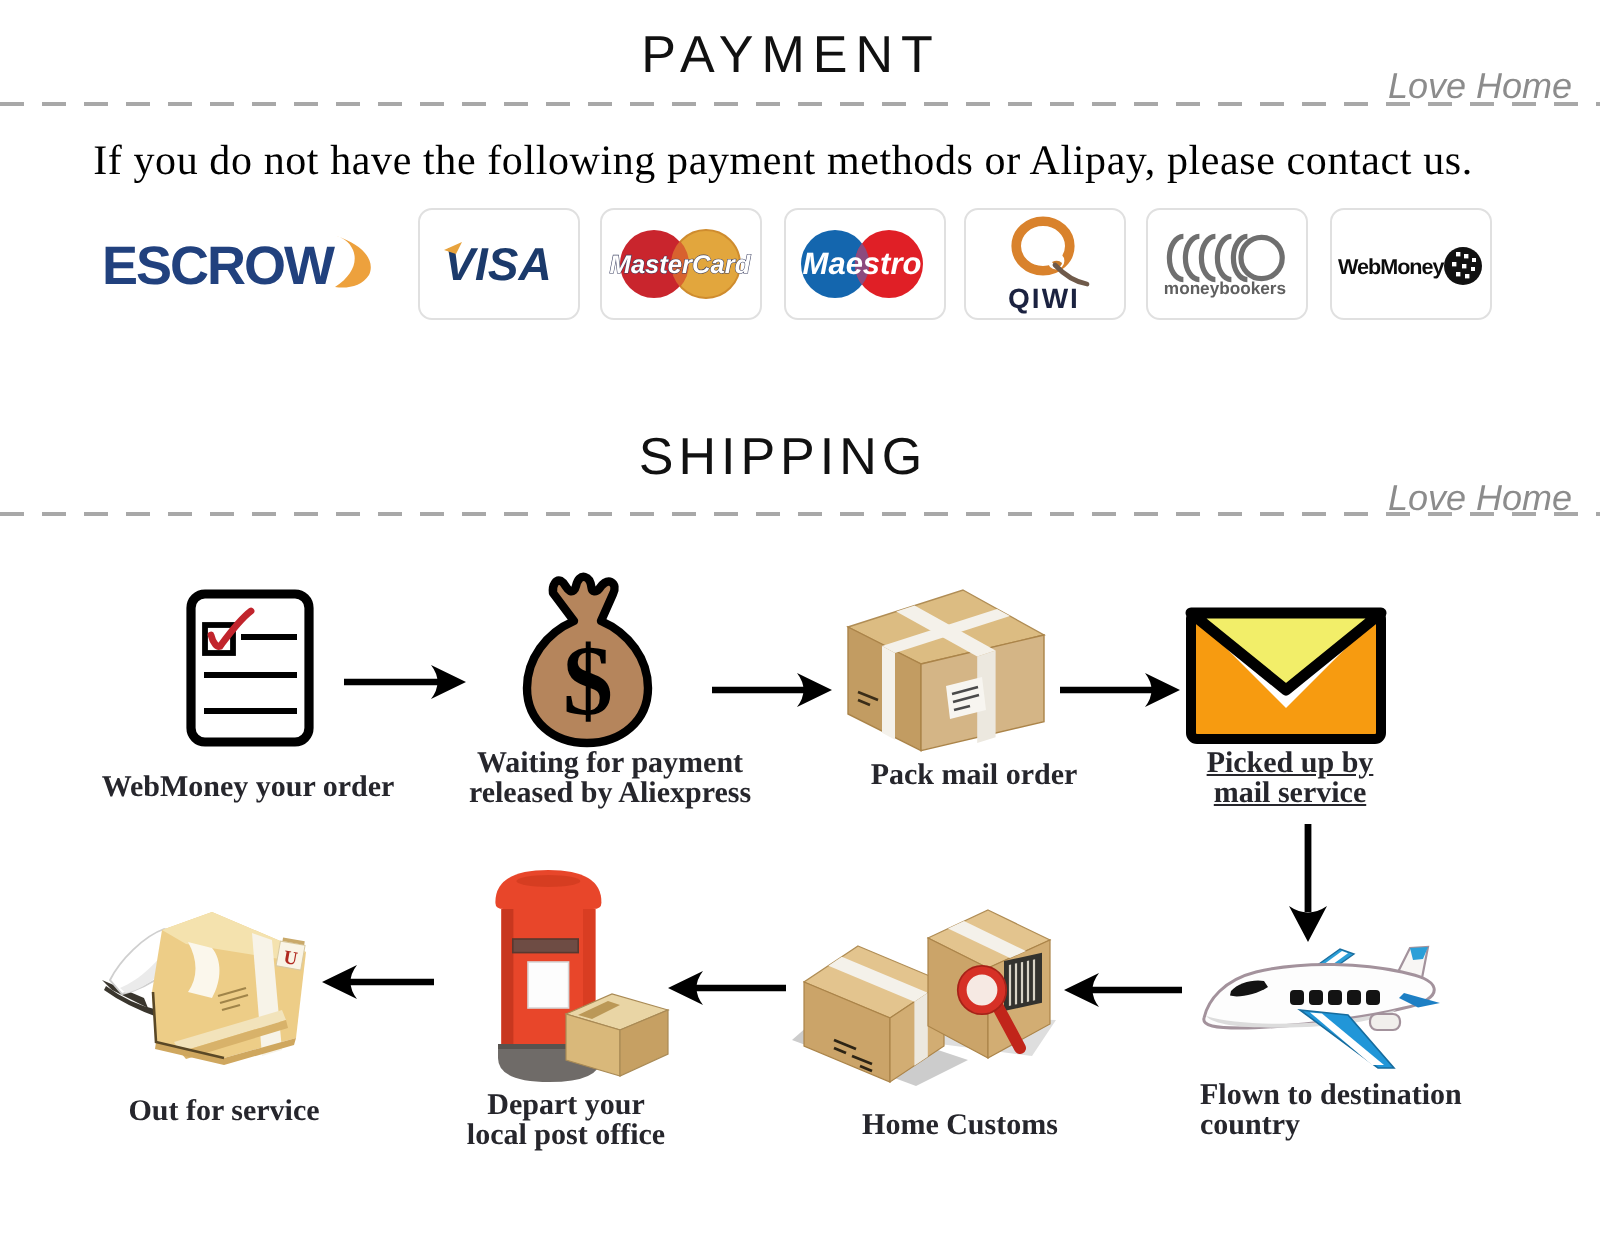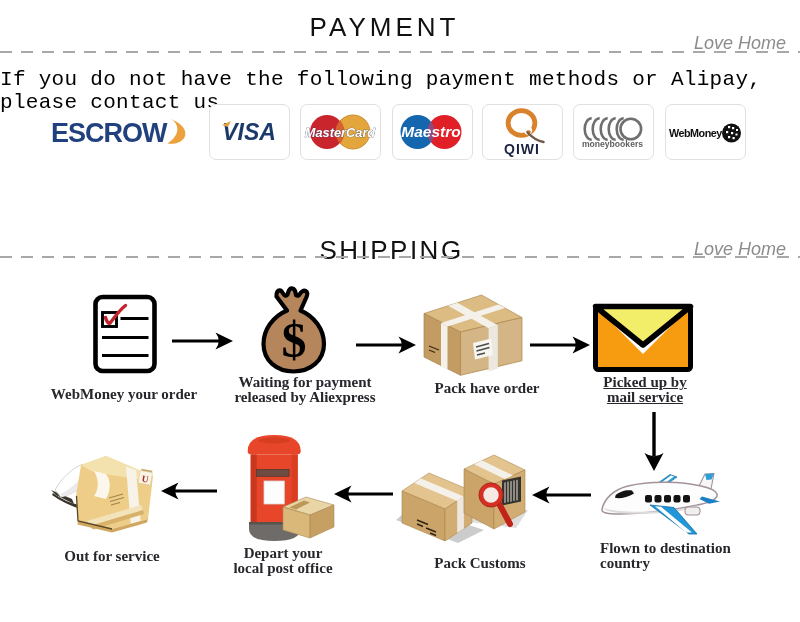--- a/index.html
+++ b/index.html
@@ -1,28 +1,28 @@
 <!DOCTYPE html>
 <html><head>
 <meta charset="utf-8">
 <style>
   html,body{margin:0;padding:0;}
   body{width:800px;height:622px;position:relative;overflow:hidden;background:#fff;font-family:"Liberation Sans",sans-serif;}
   .abs{position:absolute;}
   .title{left:0;text-align:center;font-size:26px;color:#111;font-family:"Liberation Sans",sans-serif;line-height:26px;}
   .dash{left:0;width:800px;height:2px;background:repeating-linear-gradient(90deg,#a8a8a8 0 12px,transparent 12px 21px);}
   .lovehome{font-family:Liberation Sans, sans-serif;font-style:italic;font-size:18px;color:#8c8c8c;}
-  .intro{left:0;width:783px;font-family:Liberation Mono, monospace;font-size:21px;letter-spacing:0.3px;color:#000;}
+  .intro{left:0;width:783px;text-align:center;font-family:Liberation Serif, serif;font-size:21px;letter-spacing:0.3px;color:#000;}
   .pbox{background:#fff;border:1px solid #e0e0e0;border-radius:7px;width:79px;height:54px;}
   .lbl{font-family:"Liberation Serif",serif;font-weight:bold;font-size:15px;line-height:15.4px;color:#26262c;text-align:center;}
 </style>
 </head>
 <body>
 
-  <div class="abs title" style="top:14px;width:769px;letter-spacing:4px;">PAYMENT</div>
+  <div class="abs title" style="top:14px;width:769px;letter-spacing:4px;padding-left:11px;">PAYMENT</div>
   <div class="abs dash" style="top:51px;"></div>
   <div class="abs lovehome" style="left:694px;top:33px;">Love Home</div>
   <div class="abs intro" style="top:68px;">If you do not have the following payment methods or Alipay, please contact us.</div>
 
   <svg class="abs" style="left:48px;top:106px;" width="152" height="52" viewBox="0 0 152 52">
     <text x="3" y="36" font-family="Liberation Sans, sans-serif" font-weight="bold" font-size="27" letter-spacing="-1" fill="#21417e">ESCROW</text>
     <path d="M120 12 C133 16 140 24 136.5 31.5 C133 37 126 38.5 119.5 37.5 C128 32 131 25 128.5 19 C126.5 14.5 123.5 13 120 12 Z" fill="#eda13d"></path>
   </svg>
   <div class="abs pbox" style="left:209px;top:104px;"></div>
   <svg class="abs" style="left:209px;top:104px;" width="81" height="56" viewBox="0 0 81 56">
@@ -72,31 +72,31 @@
       <rect x="67" y="23" width="2.2" height="2.2"></rect>
       <rect x="71" y="25" width="2" height="2"></rect>
       <rect x="61" y="27" width="2.2" height="2.2"></rect>
       <rect x="66" y="28" width="2.2" height="2.2"></rect>
       <rect x="70.5" y="29.5" width="2" height="2"></rect>
       <rect x="63" y="32" width="2.2" height="2.2"></rect>
       <rect x="67.5" y="33" width="2.2" height="2.2"></rect>
     </g>
   </svg>
 
-  <div class="abs title" style="top:237px;width:783px;letter-spacing:2.5px;">SHIPPING</div>
+  <div class="abs title" style="top:215px;width:783px;letter-spacing:2.5px;">SHIPPING</div>
   <div class="abs dash" style="top:256px;"></div>
   <div class="abs lovehome" style="left:694px;top:239px;">Love Home</div>
 
   <div class="abs lbl" style="left:44px;top:387px;width:160px;">WebMoney your order</div>
   <div class="abs lbl" style="left:225px;top:375px;width:160px;">Waiting for payment<br>released by Aliexpress</div>
-  <div class="abs lbl" style="left:407px;top:381px;width:160px;">Pack have order</div>
+  <div class="abs lbl" style="left:407px;top:381px;width:160px;">Pack mail order</div>
   <div class="abs lbl" style="left:565px;top:375px;width:160px;text-decoration:underline;">Picked up by<br>mail service</div>
   <div class="abs lbl" style="left:32px;top:549px;width:160px;">Out for service</div>
   <div class="abs lbl" style="left:203px;top:546px;width:160px;font-family:Liberation Serif, serif;">Depart your<br>local post office</div>
-  <div class="abs lbl" style="left:400px;top:556px;width:160px;">Pack Customs</div>
+  <div class="abs lbl" style="left:400px;top:556px;width:160px;">Home Customs</div>
   <div class="abs lbl" style="left:600px;top:541px;width:145px;text-align:left;">Flown to destination<br>country</div>
 
   <svg class="abs" style="left:171px;top:331px;" width="62" height="20" viewBox="0 0 62 20">
     <line x1="1" y1="10" x2="48" y2="10" stroke="#000" stroke-width="3.2"></line>
     <path d="M62 10 L44.5 1.5 Q51 10 44.5 18.5 Z" fill="#000"></path>
   </svg>
   <svg class="abs" style="left:355px;top:335px;" width="61" height="20" viewBox="0 0 61 20">
     <line x1="1" y1="10" x2="47" y2="10" stroke="#000" stroke-width="3.2"></line>
     <path d="M61 10 L43.5 1.5 Q50 10 43.5 18.5 Z" fill="#000"></path>
   </svg>

